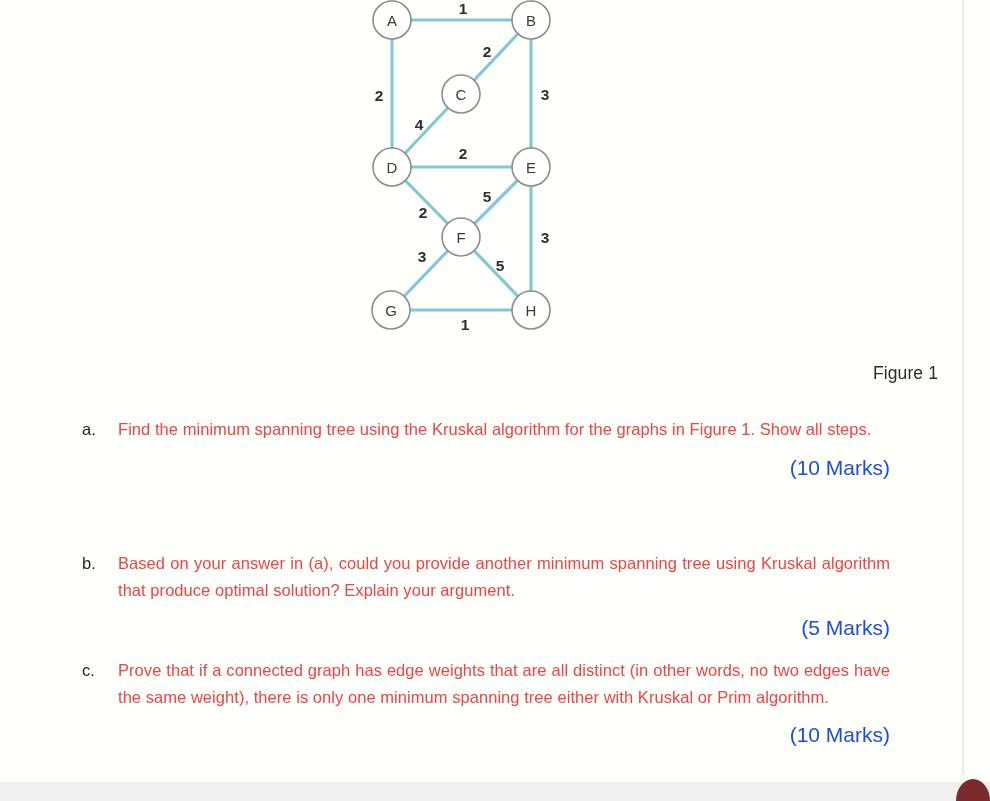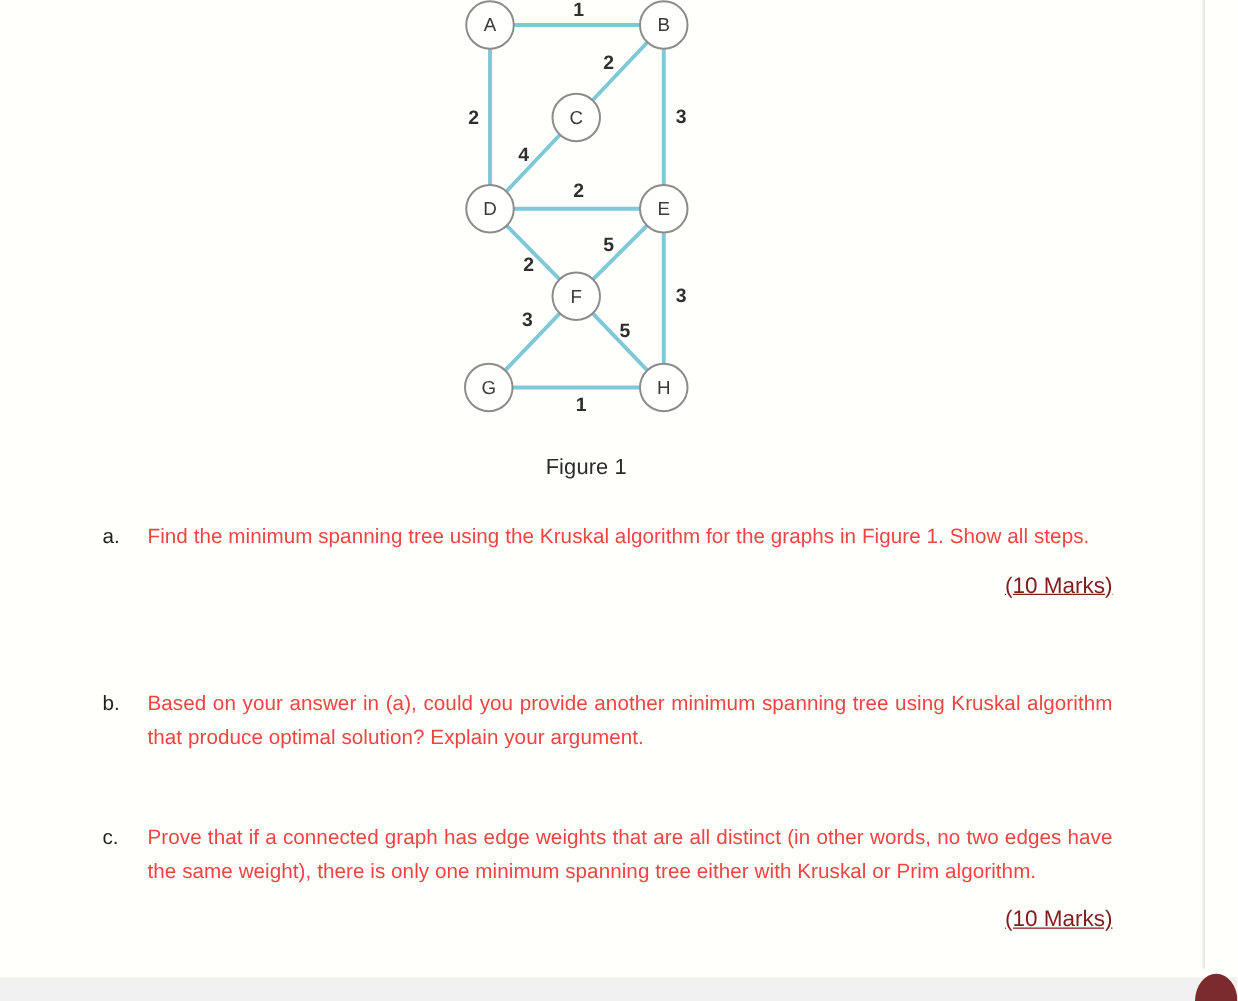--- a/index.html
+++ b/index.html
@@ -59,21 +59,21 @@
   }
   #graph-svg {
     position: absolute;
     left: 0; top: 0;
   }
   #figure-caption {
     position: absolute;
     left: 0;
     top: 363px;
     width: 938px;
-    text-align: center;
+    text-align: right;
     font-size: 17.5px;
     letter-spacing: .1px;
     color: #2b2b2b;
   }
 
   
   .question {
     position: absolute;
     left: 82px;
     width: 808px;
@@ -93,24 +93,23 @@
     flex: 1 1 auto;
     font-size: 16.5px;
     line-height: 26.5px;
     color: #ef4444;
     text-align: justify;
     letter-spacing: .05px;
   }
   .marks {
     margin-top: 12px;
     text-align: right;
-    font-size: 18px;
+    font-size: 21px;
     line-height: 26.5px;
-    color: #7f1d1d;
-    text-decoration: underline;
+    color: #1d4ed8;
   }
 
   #question-a { top: 416px; }
   #question-b { top: 550px; }
   #question-c { top: 657px; }
 
   .node-circle {
     fill: #fffffd;
     stroke: #8c8c8c;
     stroke-width: 1.6;
@@ -202,20 +201,21 @@
     <div class="q-body">Find the minimum spanning tree using the Kruskal algorithm for the graphs in Figure 1. Show all steps.</div>
   </div>
   <div class="marks">(10 Marks)</div>
 </div>
 
 <div class="question" id="question-b">
   <div class="q-row">
     <div class="q-marker">b.</div>
     <div class="q-body">Based on your answer in (a), could you provide another minimum spanning tree using Kruskal algorithm that produce optimal solution? Explain your argument.</div>
   </div>
+  <div class="marks">(5 Marks)</div>
 </div>
 
 <div class="question" id="question-c">
   <div class="q-row">
     <div class="q-marker">c.</div>
     <div class="q-body">Prove that if a connected graph has edge weights that are all distinct (in other words, no two edges have the same weight), there is only one minimum spanning tree either with Kruskal or Prim algorithm.</div>
   </div>
   <div class="marks">(10 Marks)</div>
 </div>
 

